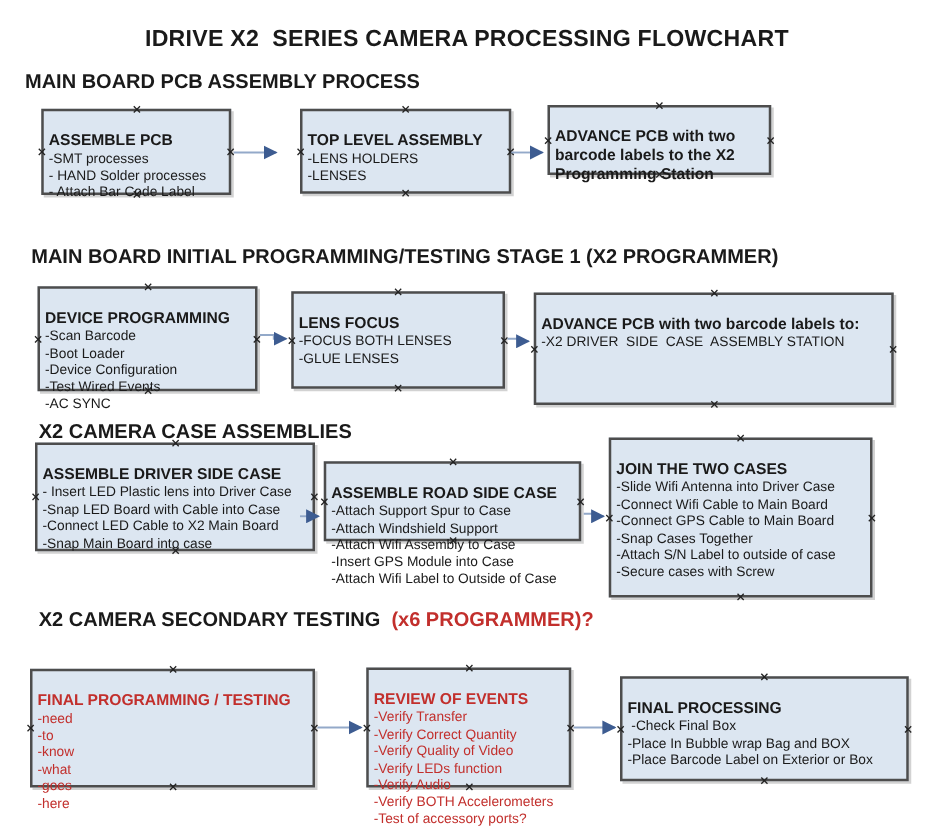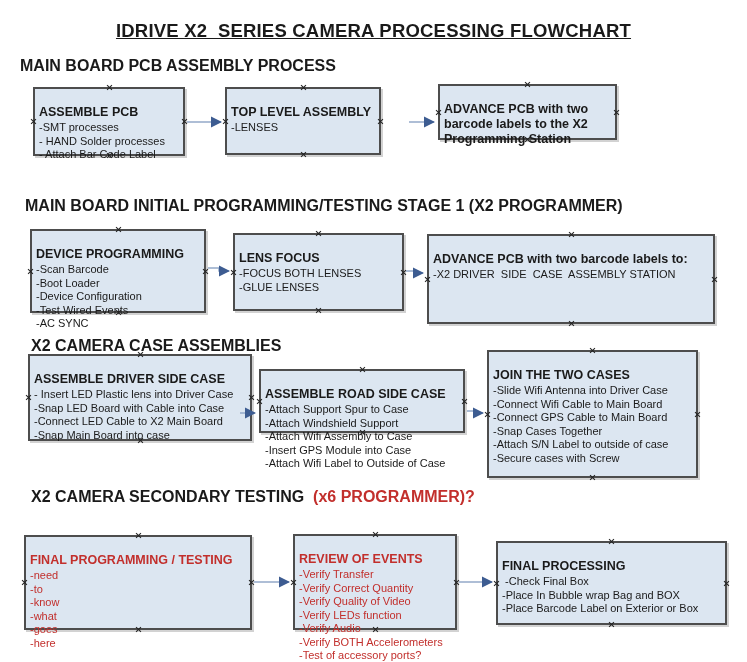--- a/index.html
+++ b/index.html
@@ -10,21 +10,21 @@
     --arrow-line:#93a9c9;
     --arrow-head:#3d5c91;
   }
   html,body{margin:0;padding:0;background:#fff;}
   body{font-family:"Liberation Sans",sans-serif;color:#1a1a1a;}
   .canvas{position:relative;width:747px;height:662px;background:#fff;overflow:hidden;}
 
   .main-title{
     position:absolute;top:20px;left:0;width:100%;
     text-align:center;font-size:18.5px;font-weight:bold;
-    white-space:pre;margin:0;letter-spacing:.2px;text-decoration:underline;
+    white-space:pre;margin:0;letter-spacing:.2px;
   }
   .section-header{
     position:absolute;font-size:16px;font-weight:bold;white-space:pre;
   }
   .section-header .red-part{color:var(--red);}
 
   .box{
     position:absolute;background:var(--box-fill);
     border:2px solid var(--box-border);
     box-shadow:2px 2px 0 rgba(125,125,125,.35);
@@ -69,22 +69,23 @@
     <div class="box-title">ASSEMBLE PCB</div>
     <div class="box-item">-SMT processes</div>
     <div class="box-item">- HAND Solder processes</div>
     <div class="box-item">- Attach Bar Code Label</div>
     <i class="h h-t"></i>
       <i class="h h-b"></i>
       <i class="h h-l"></i>
       <i class="h h-r"></i>
   </div>
 
-  <div class="box" style="left:225px;top:87px;width:156px;height:68px">
+  <div class="box" style="left:240px;top:87px;width:169px;height:68px">
     <div class="box-title">TOP LEVEL ASSEMBLY</div>
+    <div class="box-item">-LENS HOLDERS</div>
     <div class="box-item">-LENSES</div>
     <i class="h h-t"></i>
       <i class="h h-b"></i>
       <i class="h h-l"></i>
       <i class="h h-r"></i>
   </div>
 
   <div class="box" style="left:438px;top:84px;width:179px;height:56px">
     <div class="box-title">ADVANCE PCB with two barcode labels to the X2 Programming Station</div>
     <i class="h h-t"></i>

